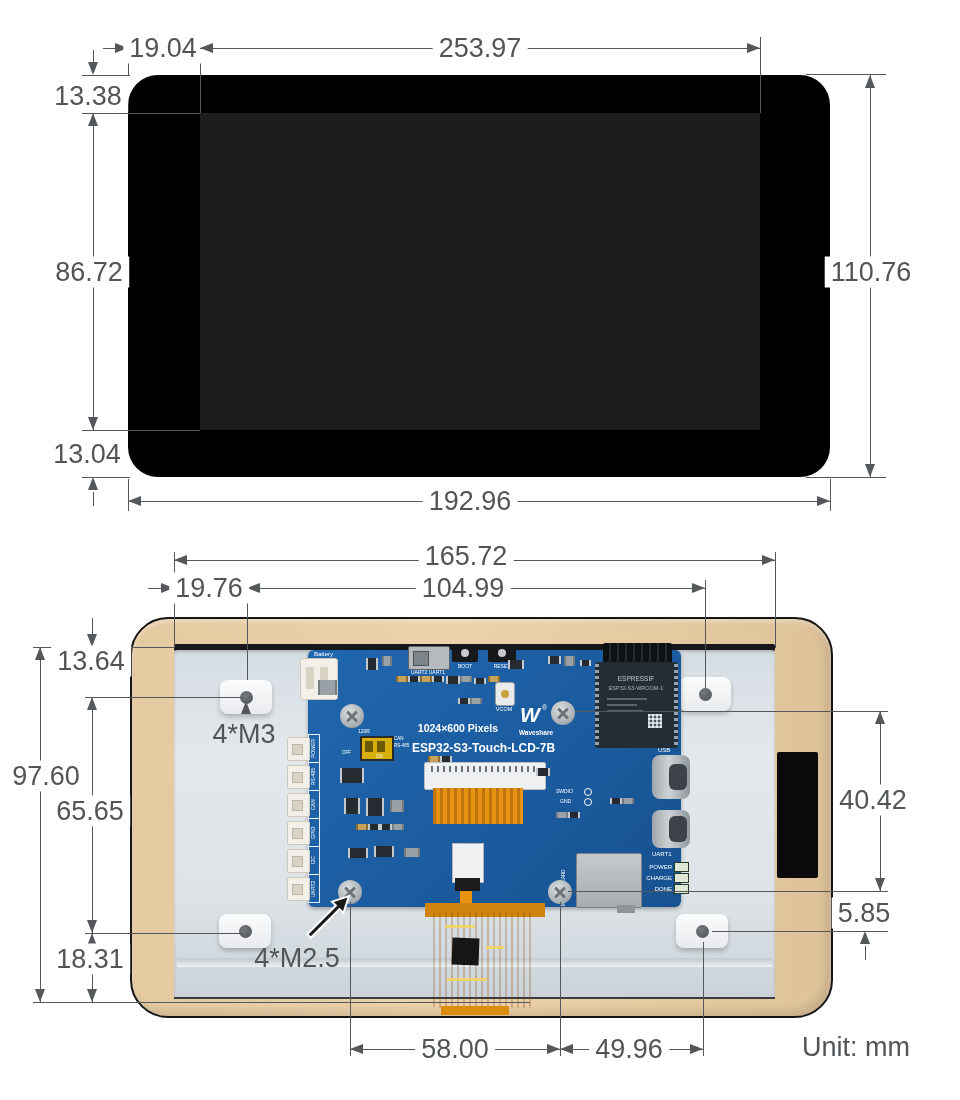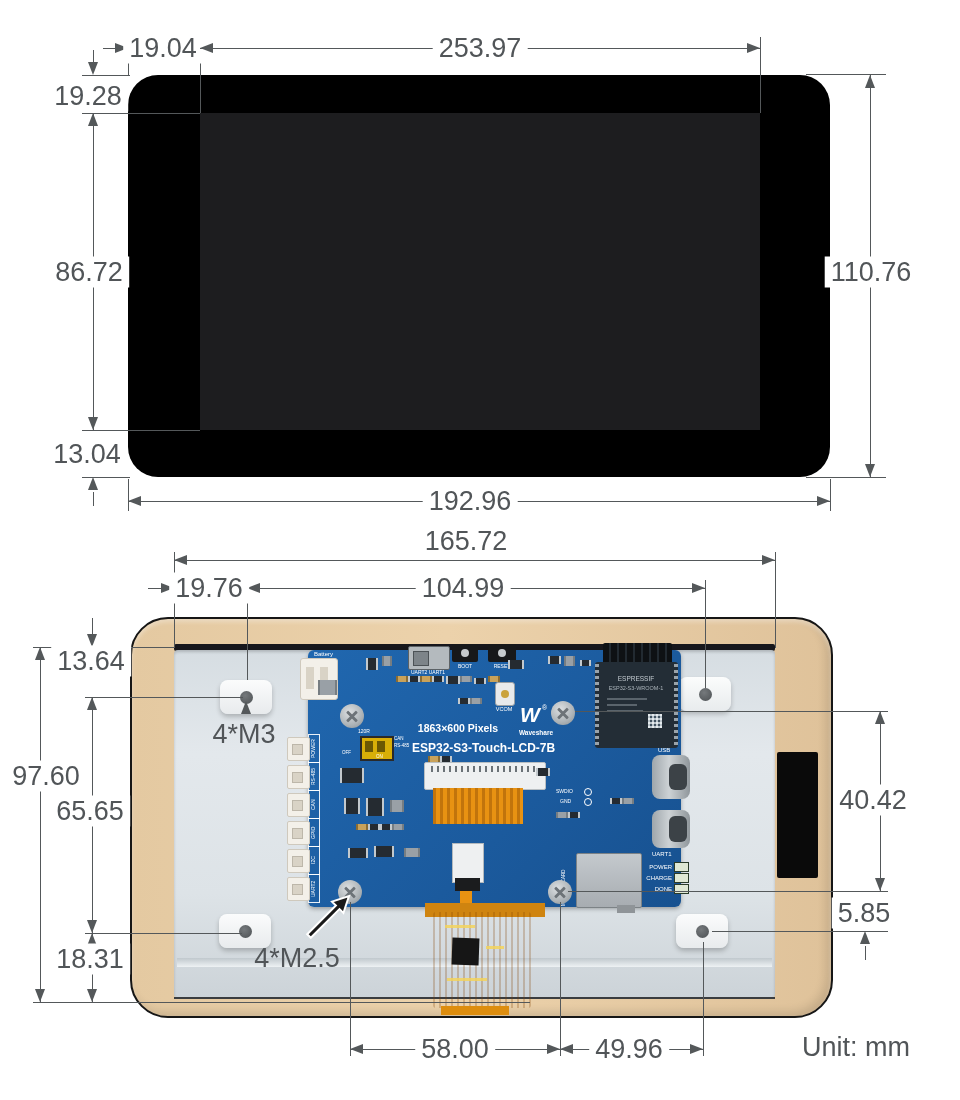--- a/index.html
+++ b/index.html
@@ -91,21 +91,21 @@
   <i class="al" style="left:200px;top:43px"></i>
   <i class="ar" style="left:747px;top:43px"></i>
   <div class="t" style="left:480px;top:48px">253.97</div>
 
   <i class="hl" style="left:82px;top:75px;width:48px"></i>
   <i class="hl" style="left:82px;top:113px;width:118px"></i>
   <i class="hl" style="left:82px;top:430px;width:118px"></i>
   <i class="hl" style="left:82px;top:477px;width:48px"></i>
   <i class="vl" style="left:93px;top:50px;height:12px"></i>
   <i class="ad" style="left:88px;top:62px"></i>
-  <div class="t" style="left:88px;top:96px">19.28</div>
+  <div class="t" style="left:88px;top:96px">13.38</div>
   <i class="vl" style="left:93px;top:113px;height:317px"></i>
   <i class="au" style="left:88px;top:113px"></i>
   <i class="ad" style="left:88px;top:417px"></i>
   <div class="t" style="left:89px;top:272px">86.72</div>
   <i class="au" style="left:88px;top:477px"></i>
   <i class="vl" style="left:93px;top:492px;height:14px"></i>
   <div class="t" style="left:87px;top:454px">13.04</div>
 
   <i class="hl" style="left:806px;top:74px;width:80px"></i>
   <i class="hl" style="left:806px;top:477px;width:80px"></i>
@@ -161,21 +161,21 @@
 
     <div style="position:absolute;left:187px;top:32px;width:18px;height:22px;background:#e9eaeb;border-radius:3px;border:1px solid #9aa0a4">
       <div style="position:absolute;left:5px;top:7px;width:8px;height:8px;background:#caa23c;border-radius:50%"></div>
     </div>
     <div class="pt" style="left:181px;top:57px;width:30px;font-size:5.5px;text-align:center">VCOM</div>
 
     <div class="pt" style="left:212px;top:54px;font-size:21px;font-weight:bold;font-style:italic">W</div>
     <div class="pt" style="left:234px;top:54px;font-size:7px">®</div>
     <div class="pt" style="left:202px;top:80px;width:52px;font-size:6.5px;text-align:center;font-weight:bold">Waveshare</div>
 
-    <div class="pt" style="left:100px;top:73px;width:100px;font-size:10.5px;font-weight:bold;text-align:center">1863×600 Pixels</div>
+    <div class="pt" style="left:100px;top:73px;width:100px;font-size:10.5px;font-weight:bold;text-align:center">1024×600 Pixels</div>
     <div class="pt" style="left:104px;top:92px;width:142px;font-size:12px;font-weight:bold;text-align:center">ESP32-S3-Touch-LCD-7B</div>
 
     <div class="pt" style="left:50px;top:79px;font-size:5px">120R</div>
     <div style="position:absolute;left:52px;top:86px;width:30px;height:21px;background:#d8af08;border:2px solid #2a2a2a">
       <div style="position:absolute;left:3px;top:3px;width:8px;height:11px;background:#6b5803"></div>
       <div style="position:absolute;left:15px;top:3px;width:8px;height:11px;background:#6b5803"></div>
     </div>
     <div class="pt" style="left:86px;top:87px;font-size:4.5px">CAN</div>
     <div class="pt" style="left:86px;top:94px;font-size:4.5px">RS-485</div>
     <div class="pt" style="left:34px;top:101px;font-size:4.5px">OFF</div>
@@ -291,21 +291,21 @@
   <i class="ymark" style="left:447px;top:978px;width:40px"></i>
   <div class="fpc-tab"></div>
 
   <i class="vl" style="left:174px;top:552px;height:96px"></i>
   <i class="vl" style="left:775px;top:552px;height:96px"></i>
   <i class="vl" style="left:247px;top:580px;height:100px"></i>
   <i class="vl" style="left:705px;top:580px;height:108px"></i>
   <i class="hl" style="left:174px;top:560px;width:601px"></i>
   <i class="al" style="left:174px;top:555px"></i>
   <i class="ar" style="left:762px;top:555px"></i>
-  <div class="t" style="left:466px;top:541px">165.72</div>
+  <div class="t" style="left:466px;top:556px">165.72</div>
   <i class="hl" style="left:247px;top:588px;width:458px"></i>
   <i class="al" style="left:247px;top:583px"></i>
   <i class="ar" style="left:692px;top:583px"></i>
   <div class="t" style="left:463px;top:588px">104.99</div>
   <i class="hl" style="left:148px;top:588px;width:26px"></i>
   <i class="ar" style="left:161px;top:583px"></i>
   <div class="t" style="left:209px;top:588px">19.76</div>
 
   <i class="hl" style="left:33px;top:647px;width:141px"></i>
   <i class="hl" style="left:85px;top:697px;width:158px"></i>

